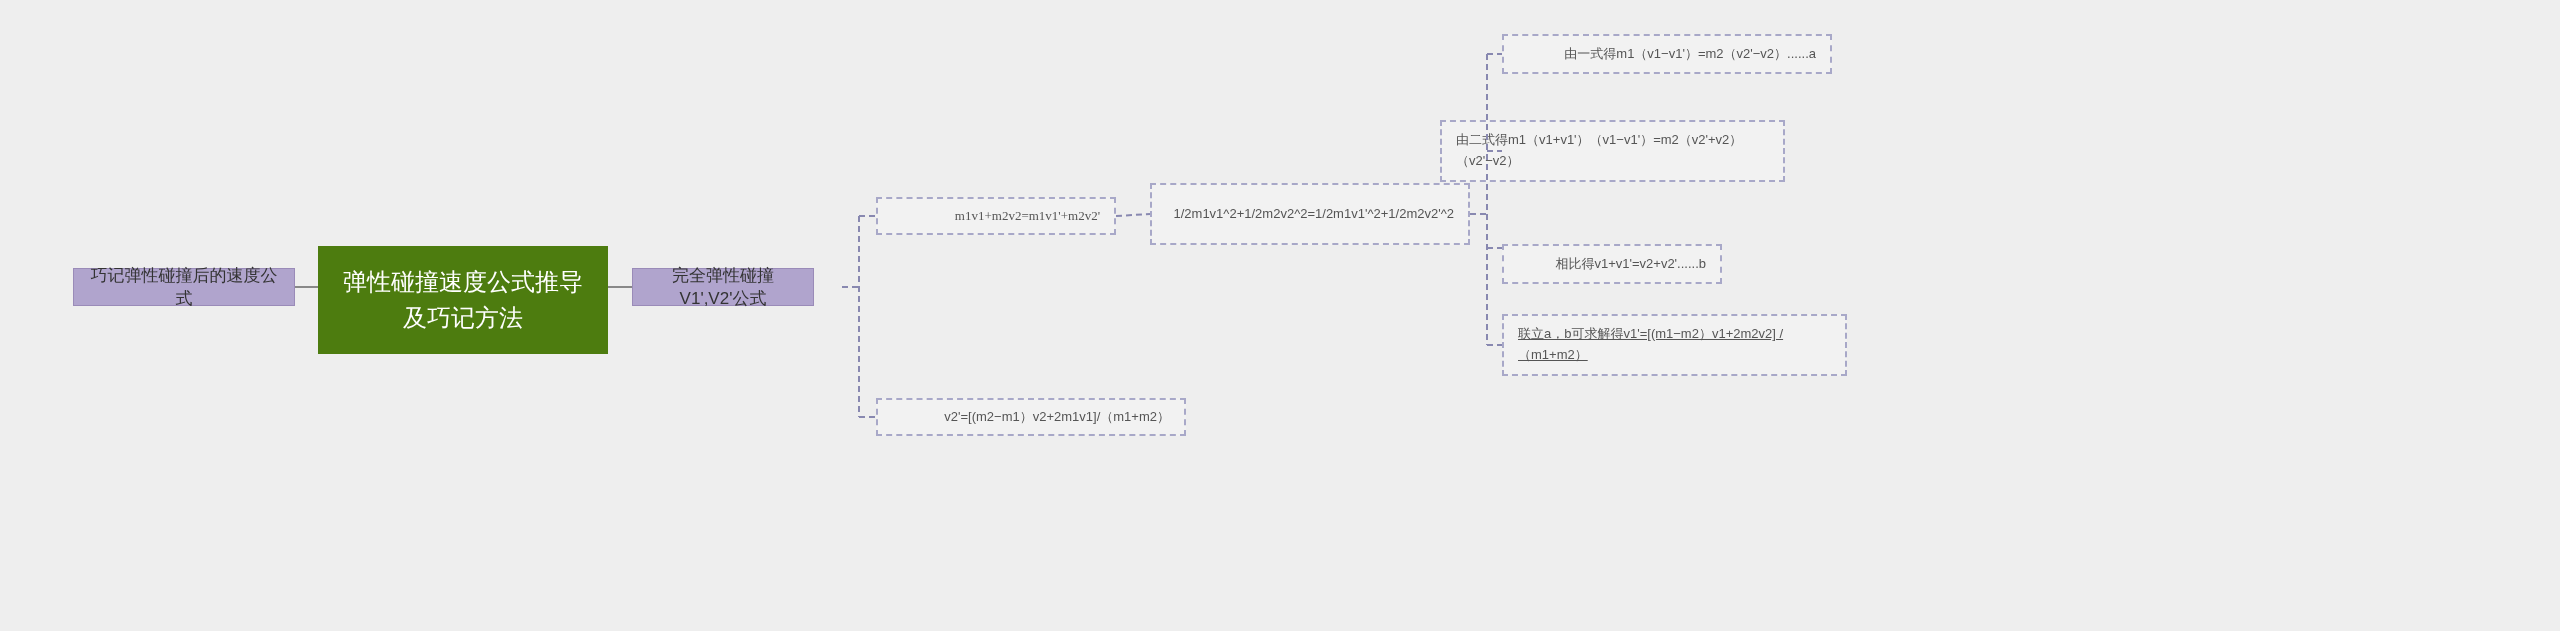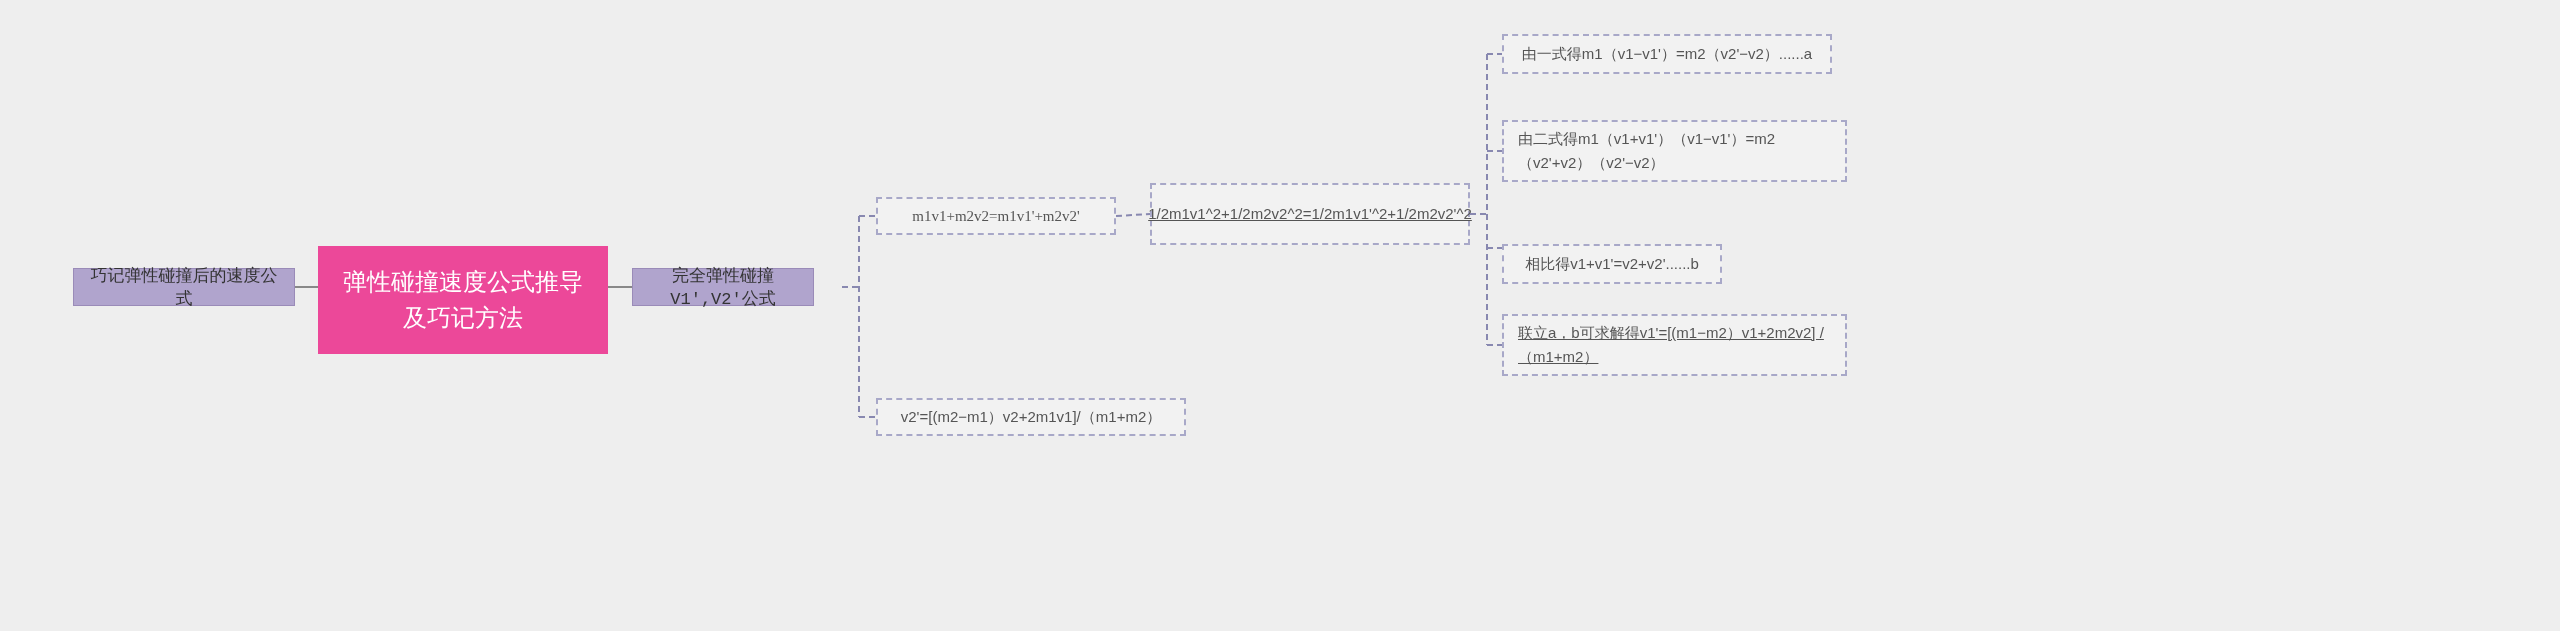--- a/index.html
+++ b/index.html
@@ -19,41 +19,40 @@
       position: absolute;
       display: flex;
       align-items: center;
       justify-content: center;
       text-align: center;
       font-size: 18px;
       color: #555;
       padding: 8px 14px;
     }
     .node-root {
-      background: #ec4899;
+      background: #4d7c0f;
       color: #fff;
       font-size: 24px;
       line-height: 1.5;
       padding: 18px 20px;
       width: 290px;
     }
     .node-purple {
       background: #b0a4cd;
       border: 1px solid #9a8bb8;
       color: #333;
       font-size: 17px;
-      font-family: Liberation Mono, monospace;
     }
     .node-dashed {
       background: #f2f2f2;
       border: 2px dashed #a8a8c8;
       color: #555;
-      font-size: 15px;
+      font-size: 13px;
       text-align: left;
-      justify-content: center;
+      justify-content: flex-end;
       line-height: 1.6;
     }
     svg.connector {
       position: absolute;
       pointer-events: none;
     }
   </style>
 </head>
 <body>
 
@@ -70,29 +69,29 @@
 </div>
 
 <div class="node node-dashed" style="left:876px; top:197px; height:38px; width:240px;font-family:Liberation Serif, serif;">
   <span>m1v1+m2v2=m1v1'+m2v2'</span>
 </div>
 
 <div class="node node-dashed" style="left:876px; top:398px; height:38px; width:310px;">
   <span>v2'=[(m2−m1）v2+2m1v1]/（m1+m2）</span>
 </div>
 
-<div class="node node-dashed" style="left:1150px; top:183px; width:320px; height:62px;text-decoration:underline;">
+<div class="node node-dashed" style="left:1150px; top:183px; width:320px; height:62px;">
   <span>1/2m1v1^2+1/2m2v2^2=1/2m1v1'^2+1/2m2v2'^2</span>
 </div>
 
 <div class="node node-dashed" style="left:1502px; top:34px; width:330px; height:40px;">
   <span>由一式得m1（v1−v1'）=m2（v2'−v2）......a</span>
 </div>
 
-<div class="node node-dashed" style="left:1502px; top:120px; width:345px; height:62px;">
+<div class="node node-dashed" style="left:1440px; top:120px; width:345px; height:62px;">
   <span>由二式得m1（v1+v1'）（v1−v1'）=m2（v2'+v2）（v2'−v2）</span>
 </div>
 
 <div class="node node-dashed" style="left:1502px; top:244px; width:220px; height:40px;">
   <span>相比得v1+v1'=v2+v2'......b</span>
 </div>
 
 <div class="node node-dashed" style="left:1502px; top:314px; width:345px; height:62px;text-decoration:underline;">
   <span>联立a，b可求解得v1'=[(m1−m2）v1+2m2v2] /（m1+m2）</span>
 </div>

